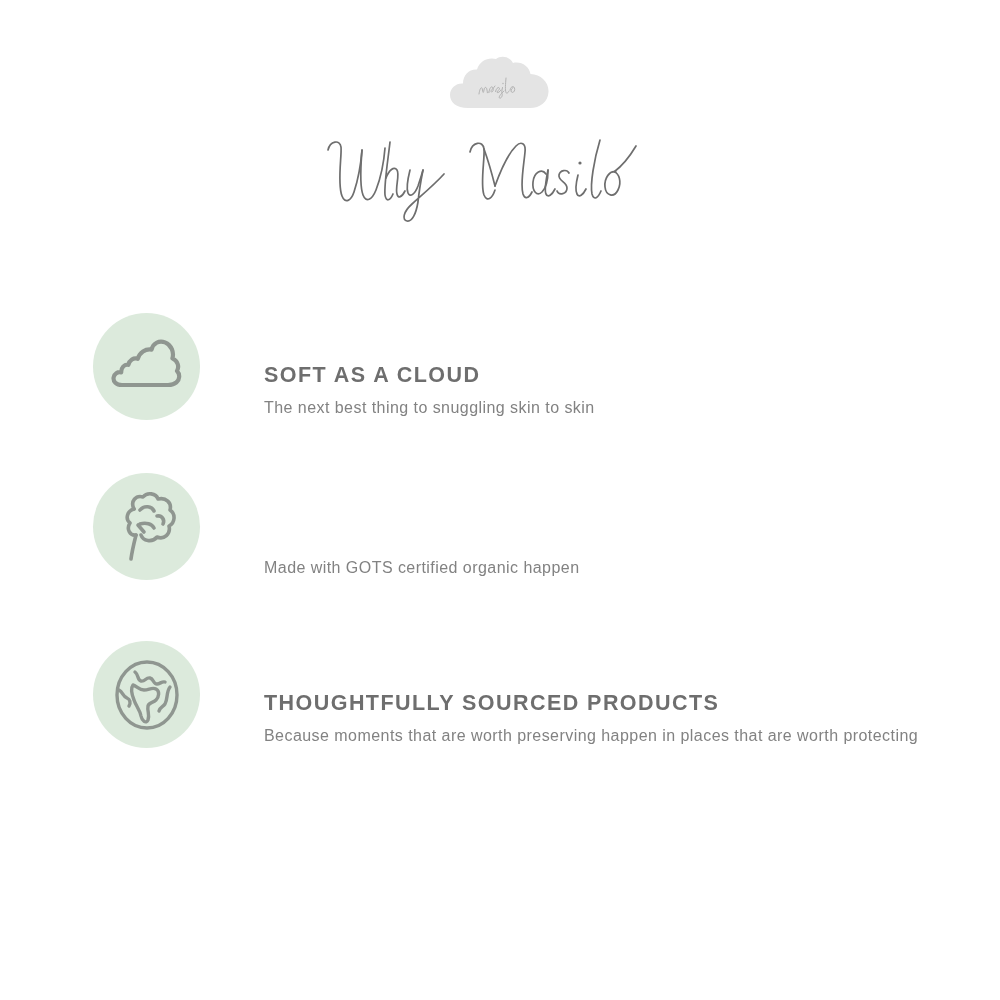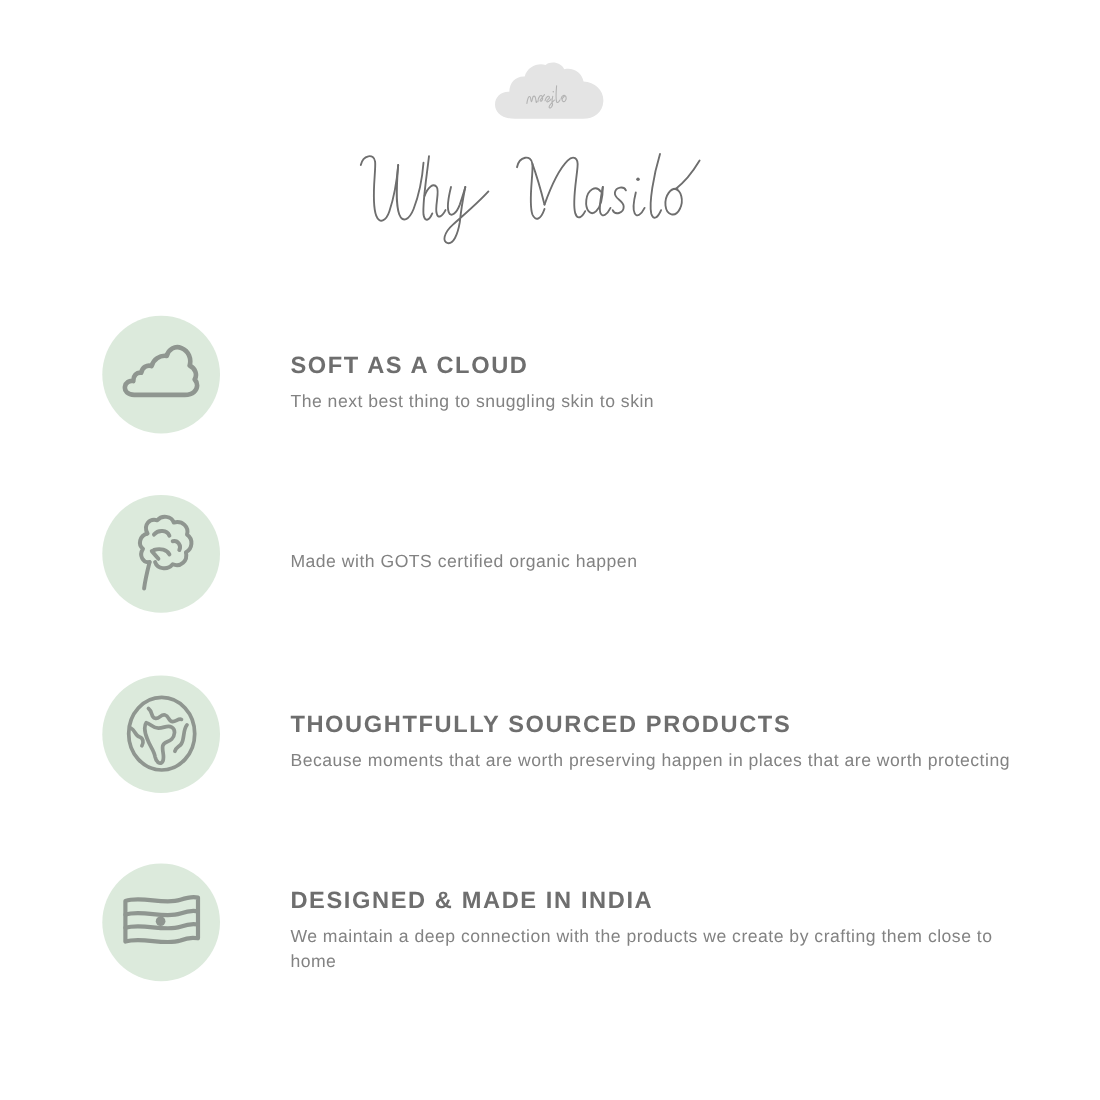--- a/index.html
+++ b/index.html
@@ -46,21 +46,21 @@
   
   .features {
     position: absolute;
     top: 255px;
     left: 0;
     width: 1000px;
   }
   .feature-row {
     position: relative;
     display: flex;
-    align-items: center;
+    align-items: flex-end;
     padding-left: 93px;
     box-sizing: border-box;
   }
   .feature-row.r1 { height: 165px; }
   .feature-row.r2 { height: 160px; }
   .feature-row.r3 { height: 168px; }
   .feature-row.r4 { height: 175px; }
 
   .icon-badge {
     flex: 0 0 auto;
@@ -228,34 +228,14 @@
           <path d="M57 28 C53 33 55 40 52 45 C50 48 47 48 46 52"></path>
         </g>
       </svg>
     </div>
     <div class="feature-text">
       <p class="feature-title">THOUGHTFULLY SOURCED PRODUCTS</p>
       <p class="feature-desc">Because moments that are worth preserving happen in places that are worth protecting</p>
     </div>
   </div>
 
-  <div class="feature-row r4">
-    <div class="icon-badge">
-      <svg width="76" height="56" viewBox="0 0 76 56" xmlns="http://www.w3.org/2000/svg">
-        <g fill="none" stroke="#8f9690" stroke-width="3.8" stroke-linejoin="round" stroke-linecap="round">
-
-          <path d="M5 8 C20 3 40 12 55 7 C62 4.6 67 4 71 5
-                   L71 42 C66 41 61 41.5 55 44 C40 49 20 40 5 45 Z"></path>
-
-          <path d="M5 20.5 C20 15.5 40 24.5 55 19.5 C62 17 67 16.6 71 17.5"></path>
-          <path d="M5 32.5 C20 27.5 40 36.5 55 31.5 C62 29 67 28.6 71 29.5"></path>
-
-          <circle cx="37" cy="26.5" r="4.4" fill="#8f9690" stroke="none"></circle>
-        </g>
-      </svg>
-    </div>
-    <div class="feature-text">
-      <p class="feature-title">DESIGNED &amp; MADE IN INDIA</p>
-      <p class="feature-desc">We maintain a deep connection with the products we create by crafting them close to home</p>
-    </div>
-  </div>
 
 </div>
 
 </body></html>

